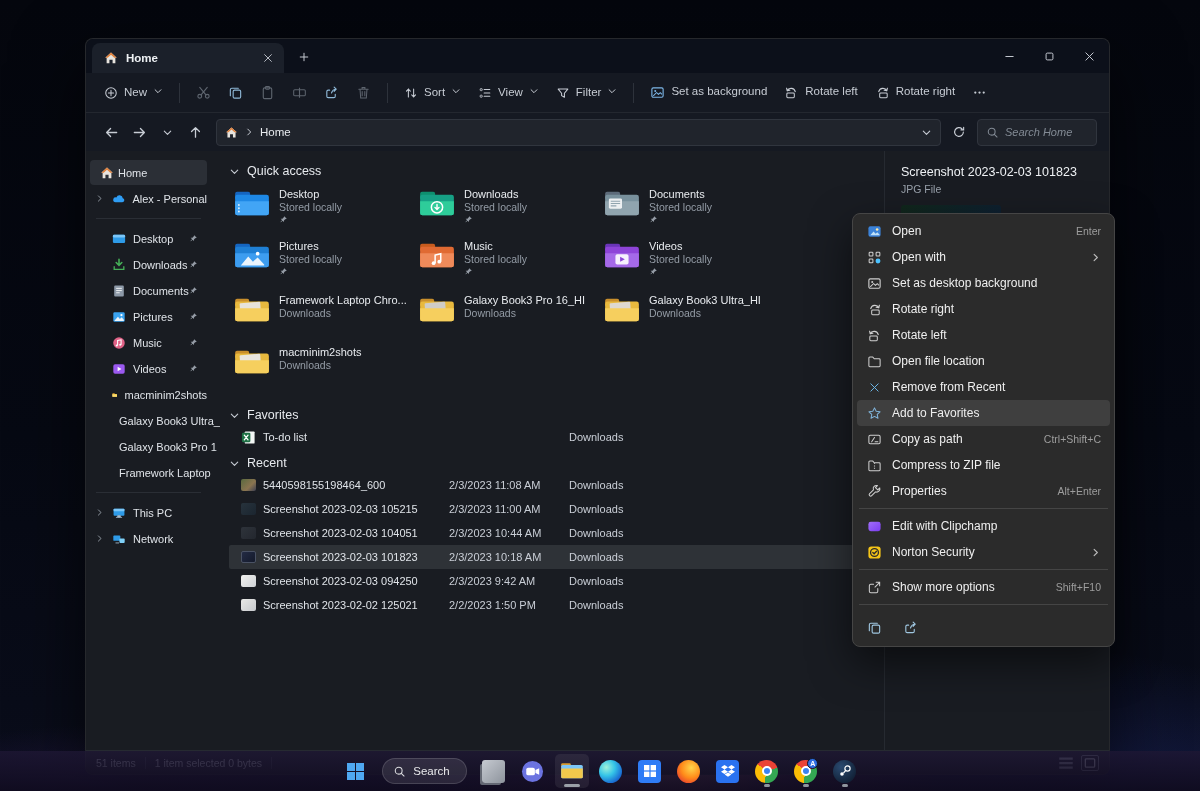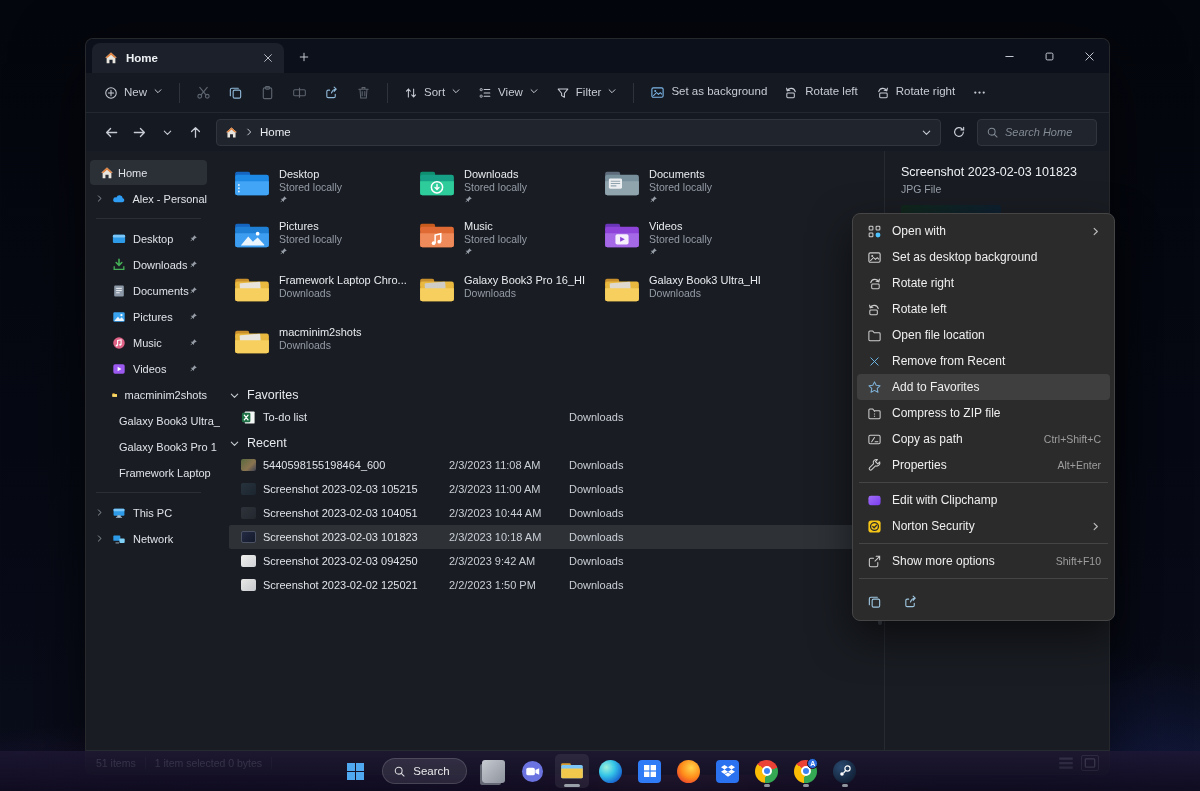--- a/index.html
+++ b/index.html
@@ -571,20 +571,26 @@
               <use href="#i-chevR"></use>
             </svg>
           <svg width="14" height="14">
               <use href="#i-net-c"></use>
             </svg>
           <span>Network</span>
         </div>
       </aside>
 
       <main class="content">
+        <div class="sechead">
+          <svg width="11" height="11" class="ic">
+              <use href="#i-chevD"></use>
+            </svg>
+          <span>Quick access</span>
+        </div>
 
         <div class="tilegrid">
 
           <div class="tile">
             <svg class="tile-ico" width="38" height="30" viewBox="0 0 40 32">
               <rect x="2" y="3" width="16" height="8" rx="2" fill="#1565c0"></rect>
                 <rect x="2" y="6" width="36" height="22" rx="2.5" fill="#1e88e5"></rect>
                 <path d="M2 13 h36 v12.5 a2.5 2.5 0 0 1 -2.5 2.5 h-31 A2.5 2.5 0 0 1 2 25.5 z" fill="#42a5f5"></path>
                 <circle cx="6" cy="17" r="1" fill="#dff0fc"></circle>
                 <circle cx="6" cy="20.5" r="1" fill="#dff0fc"></circle>
@@ -834,20 +840,31 @@
         <svg class="viewbtn on" width="17" height="15" viewBox="0 0 17 15">
             <rect x="3.5" y="3" width="10" height="9" rx="1" fill="none" stroke="#cfd4da" stroke-width="1.4"></rect>
           </svg>
       </div>
     </div>
   </div>
 
   <div class="menu">
     <div class="mi">
       <span class="mi-ico">
+          <svg width="15" height="15" viewBox="0 0 16 16">
+            <rect x="1.5" y="2.5" width="13" height="11" rx="2" fill="#3b82d8"></rect>
+            <circle cx="10.8" cy="5.8" r="1.4" fill="#fde9a8"></circle>
+            <path d="M3 12.5 L7 8 L9.2 10.4 L11 8.8 L13.5 11.5 V12 H3 Z" fill="#bfe0f8"></path>
+          </svg>
+        </span>
+      <span>Open</span>
+      <span class="msc">Enter</span>
+    </div>
+    <div class="mi">
+      <span class="mi-ico">
           <svg width="15" height="15">
             <use href="#i-openwith"></use>
           </svg>
         </span>
       <span>Open with</span>
       <svg class="msub" width="11" height="11">
           <use href="#i-chevR"></use>
         </svg>
     </div>
     <div class="mi">
@@ -894,33 +911,33 @@
       <span class="mi-ico" style="color:#7fb2d8">
           <svg width="15" height="15">
             <use href="#i-star"></use>
           </svg>
         </span>
       <span>Add to Favorites</span>
     </div>
     <div class="mi">
       <span class="mi-ico">
           <svg width="15" height="15">
-            <use href="#i-zip"></use>
-          </svg>
-        </span>
-      <span>Compress to ZIP file</span>
-    </div>
-    <div class="mi">
-      <span class="mi-ico">
-          <svg width="15" height="15">
             <use href="#i-path"></use>
           </svg>
         </span>
       <span>Copy as path</span>
       <span class="msc">Ctrl+Shift+C</span>
+    </div>
+    <div class="mi">
+      <span class="mi-ico">
+          <svg width="15" height="15">
+            <use href="#i-zip"></use>
+          </svg>
+        </span>
+      <span>Compress to ZIP file</span>
     </div>
     <div class="mi">
       <span class="mi-ico">
           <svg width="15" height="15">
             <use href="#i-wrench"></use>
           </svg>
         </span>
       <span>Properties</span>
       <span class="msc">Alt+Enter</span>
     </div>

